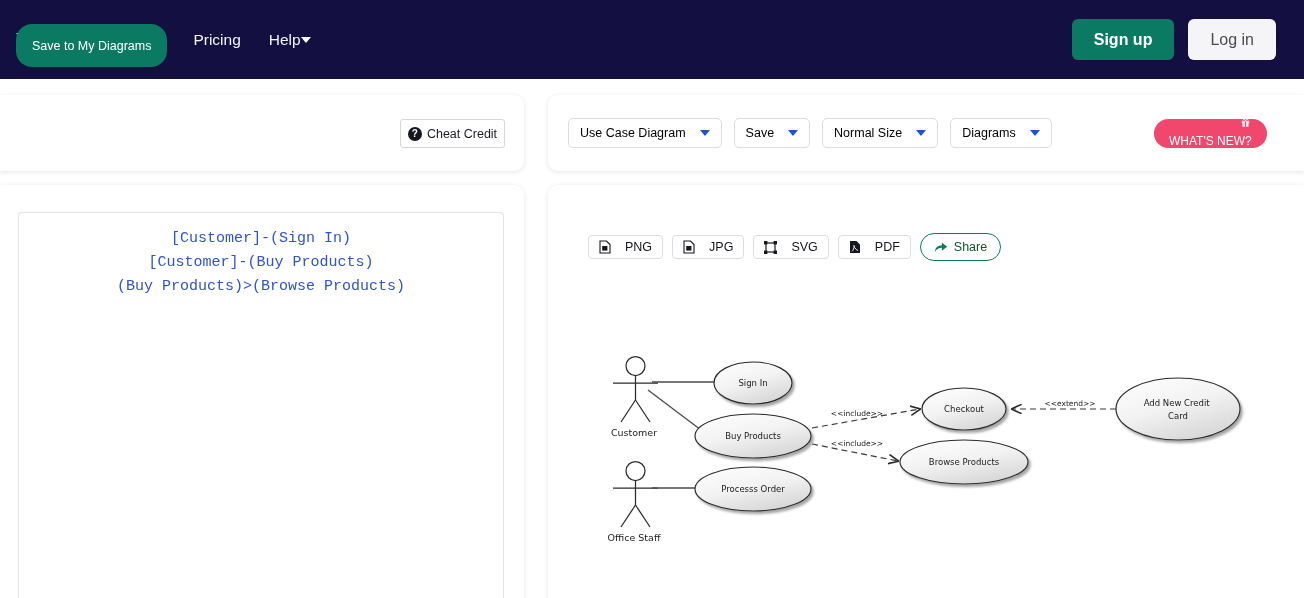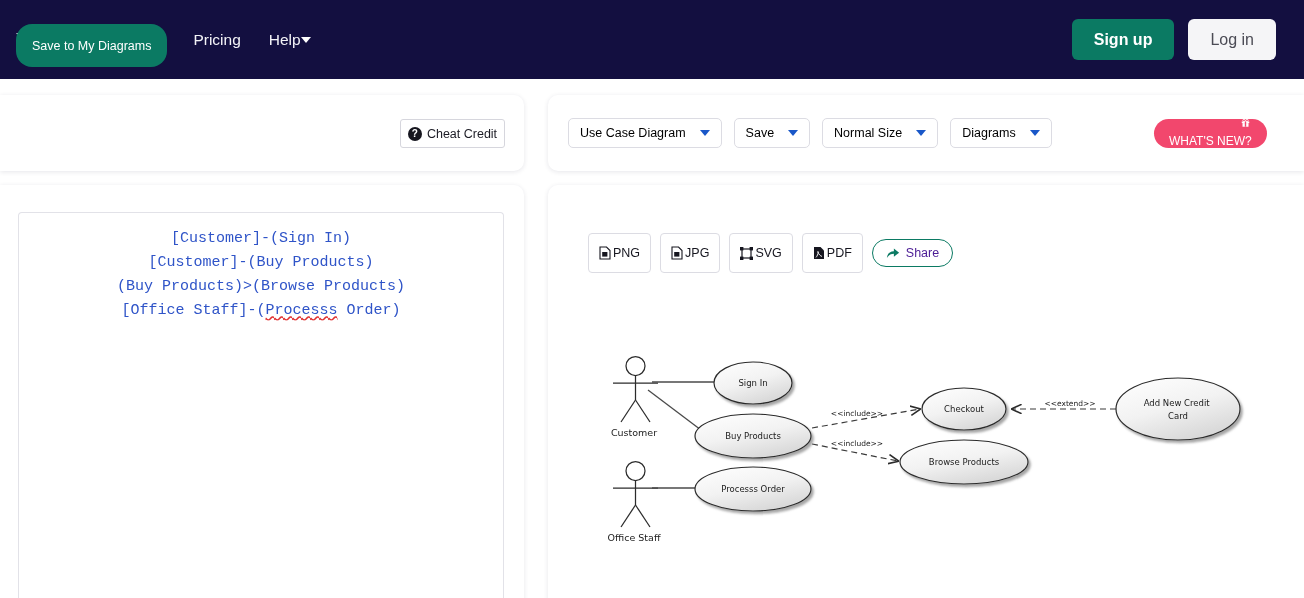--- a/index.html
+++ b/index.html
@@ -198,43 +198,43 @@
     text-align: center;
   }
   .sp-err {
     text-decoration: underline wavy #e03030;
     text-decoration-skip-ink: none;
   }
 
   
   #export-row { position: absolute; left: 588px; top: 233px; display: flex; gap: 9px; align-items: center; }
   .export-btn {
-    height: 40px;
+    height: 24px;
     background: #ffffff;
     border: 1px solid #dcdce3;
     border-radius: 4px;
     display: flex;
     align-items: center;
-    gap: 2px;
+    gap: 14px;
     padding: 0 10px;
     font-size: 12.5px;
     color: #16161f;
     cursor: pointer;
   }
   #share-btn {
     height: 28px;
     background: #ffffff;
     border: 1.5px solid #0b7a63;
     border-radius: 14px;
     display: flex;
     align-items: center;
     gap: 6px;
     padding: 0 13px;
     font-size: 12.5px;
-    color: #4c1d95;
+    color: #14532d;
     cursor: pointer;
   }
 
   
   #diagram { position: absolute; left: 548px; top: 185px; width: 756px; height: 430px; }
 </style>
 </head>
 <body>
 
 <div id="topnav">
@@ -288,21 +288,20 @@
     <circle cx="11" cy="3" r="2.4" fill="none" stroke="#ffffff" stroke-width="1.6"></circle>
   </svg>
   <span>WHAT'S NEW?</span>
 </button>
 
 <div class="panel" id="panel-left-editor"></div>
 <div id="code-editor">
   <div class="code-line">[Customer]-(Sign In)</div>
   <div class="code-line">[Customer]-(Buy Products)</div>
   <div class="code-line">(Buy Products)&gt;(Browse Products)</div>
-  <div class="code-line"><span>[Office Staff]-(</span><span class="sp-err">Processs</span><span> Order)</span></div>
 </div>
 
 <div class="panel" id="panel-right-canvas"></div>
 
 <div id="export-row">
   <div class="export-btn">
     <svg width="12" height="14" viewBox="0 0 12 14">
       <path d="M1 1 h6.5 L11 4.5 V13 H1 Z" fill="none" stroke="#16161f" stroke-width="1.1"></path>
       <rect x="3.2" y="6" width="5.2" height="4.6" fill="#16161f"></rect>
     </svg>

